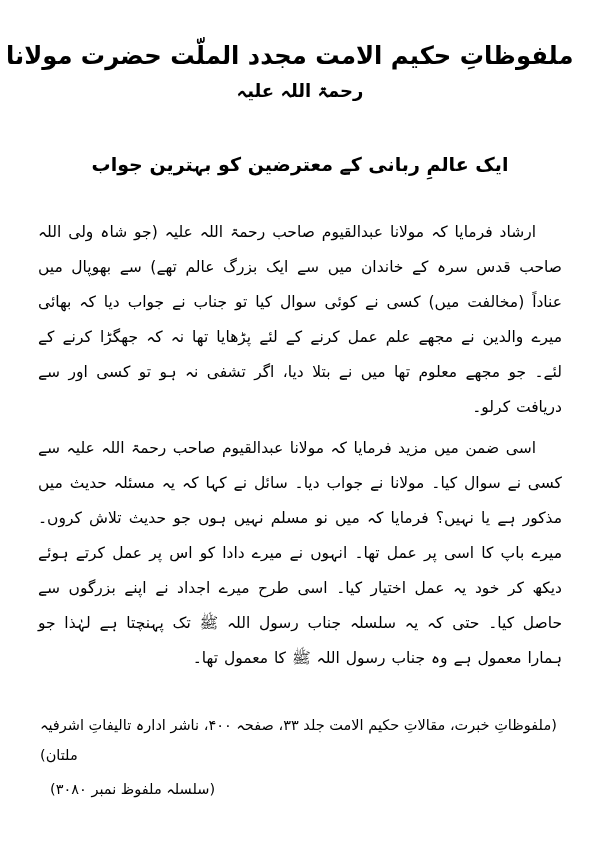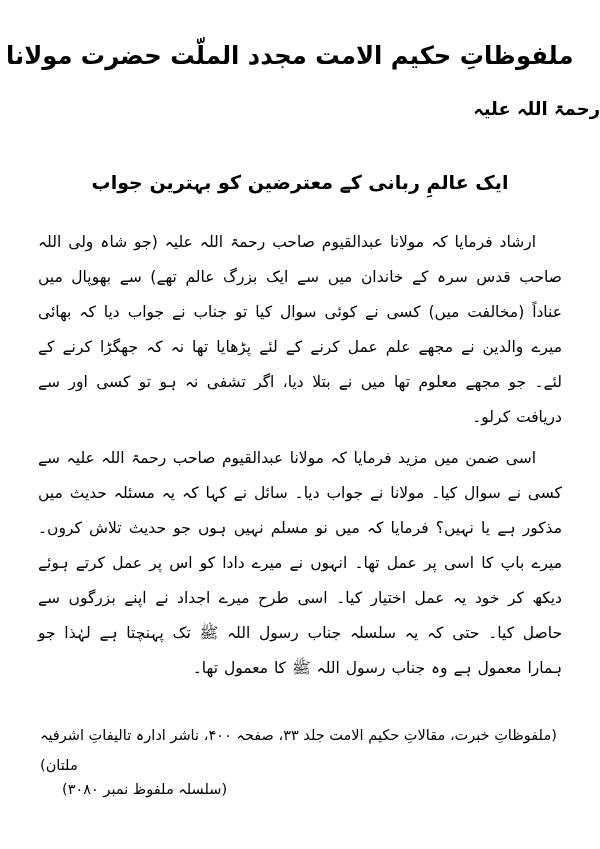--- a/index.html
+++ b/index.html
@@ -37,39 +37,39 @@
     line-height: 1.45;
     letter-spacing: 0px;
     padding: 0 18px;
     direction: rtl;
     text-align: center;
     white-space: nowrap;
     transform: scaleX(0.97);
   }
 
   .doc-subtitle {
-    margin-top: 24px;
+    margin-top: 6px;
     font-size: 18px;
     font-weight: bold;
     direction: rtl;
-    text-align: right;
+    text-align: center;
   }
 
   
   .section-heading {
     margin-top: 52px;
     text-align: center;
     font-size: 19px;
     font-weight: bold;
     direction: rtl;
   }
 
   
   .body-area {
-    margin-top: 32px;
+    margin-top: 40px;
     padding: 0 38px 0 38px;
   }
 
   .para {
     direction: rtl;
     text-align: justify;
     text-align-last: right;
     font-size: 15.5px;
     line-height: 35px;
     margin: 0 0 6px 0;
@@ -87,21 +87,21 @@
     direction: rtl;
     text-align: left;
     font-size: 14.5px;
     line-height: 30px;
   }
 
   
   .footer-serial {
     position: absolute;
     bottom: 52px;
-    left: 62px;
+    left: 50px;
     direction: rtl;
     font-size: 14.5px;
     text-align: center;
   }
 </style>
 </head>
 <body>
 
 <div class="page">
 

